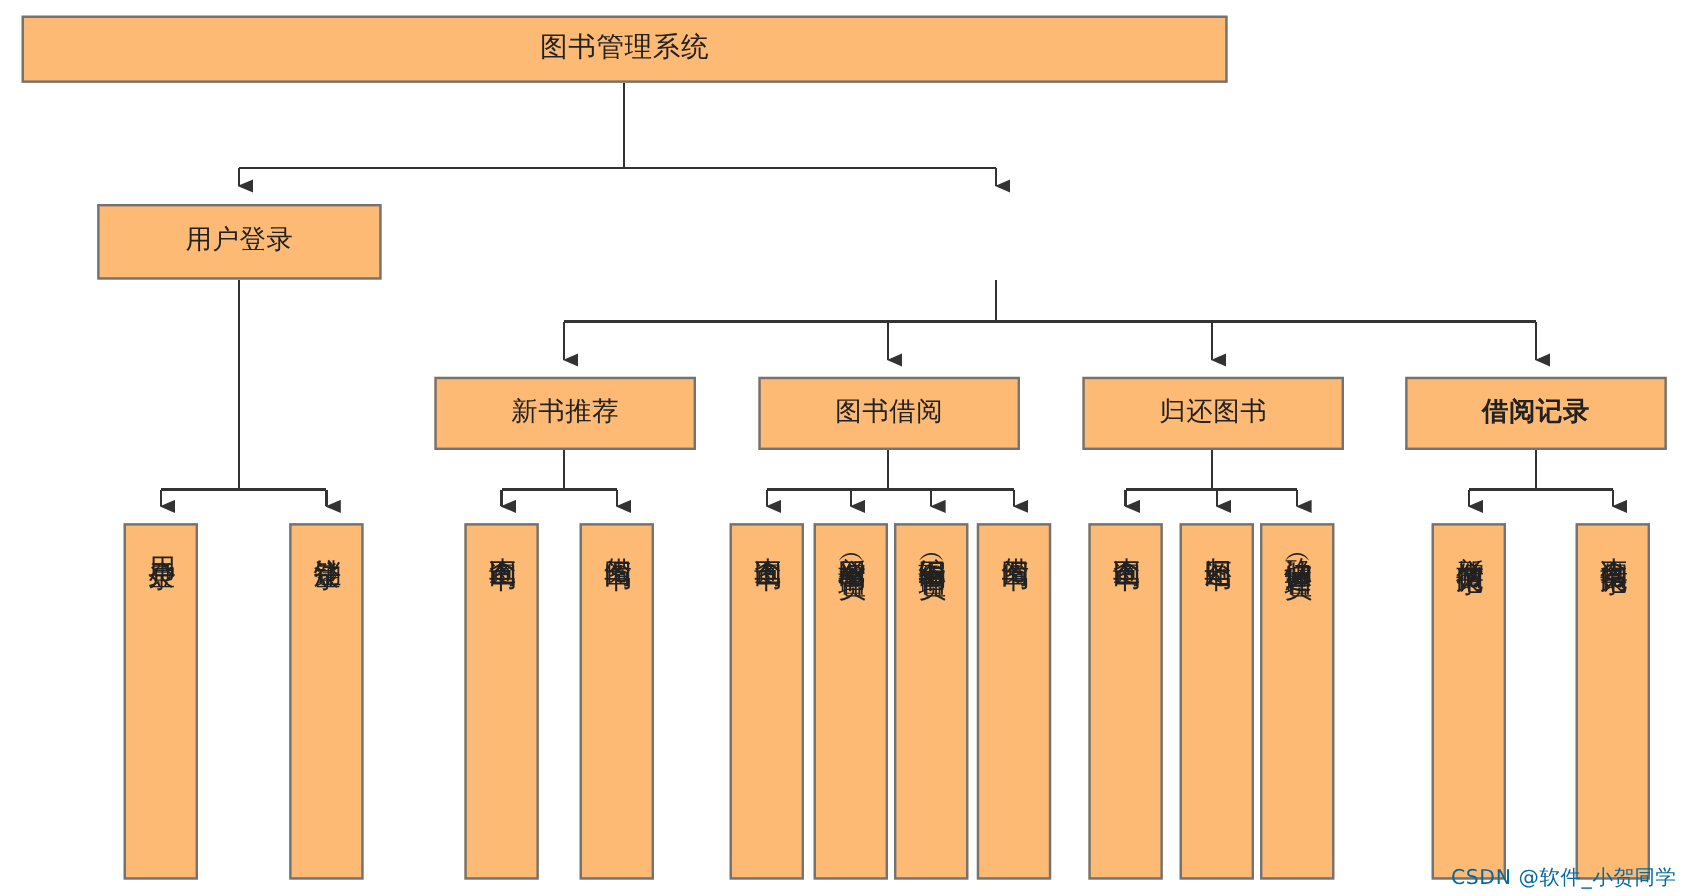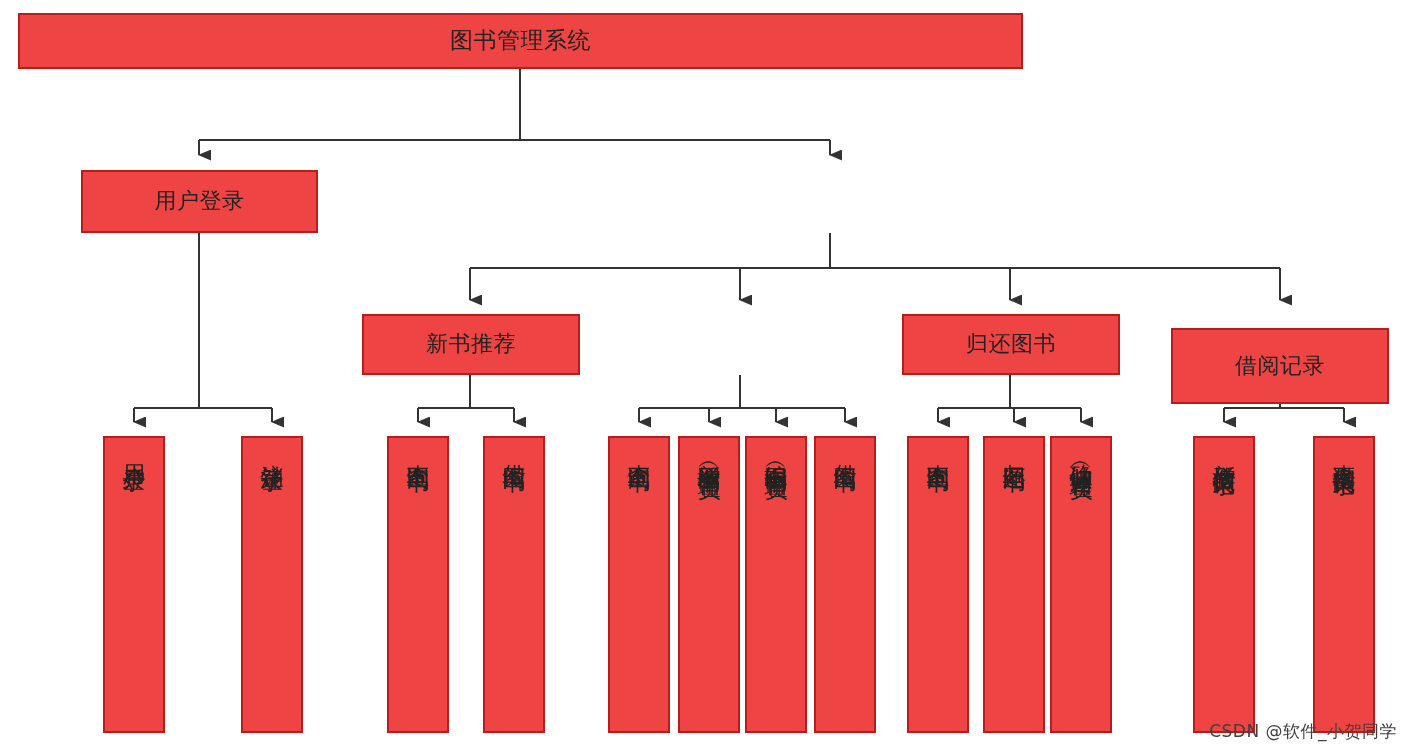--- a/index.html
+++ b/index.html
@@ -23,22 +23,22 @@
     position: absolute;
     left: 0;
     top: 0;
     width: 1405px;
     height: 747px;
     pointer-events: none;
   }
   .node {
     position: absolute;
     box-sizing: border-box;
-    border: 2px solid #b91c1c;
-    background: #ef4444;
+    border: 2px solid #737373;
+    background: #fdba74;
     display: flex;
     align-items: center;
     justify-content: center;
     overflow: hidden;
   }
   .node-label {
     color: #222222;
     text-align: center;
     line-height: 1.12;
     letter-spacing: 0.5px;
@@ -130,24 +130,27 @@
     <span class="node-label">图书管理系统</span>
   </div>
 
   <div class="node horizontal" style="left: 81px; top: 170px; width: 237px; height: 63px;">
     <span class="node-label">用户登录</span>
   </div>
 
   <div class="node horizontal" style="left: 362px; top: 314px; width: 218px; height: 61px; align-items: center;">
     <span class="node-label">新书推荐</span>
   </div>
+  <div class="node horizontal" style="left: 632px; top: 314px; width: 218px; height: 61px;">
+    <span class="node-label">图书借阅</span>
+  </div>
   <div class="node horizontal" style="left: 902px; top: 314px; width: 218px; height: 61px;">
     <span class="node-label">归还图书</span>
   </div>
-  <div class="node horizontal" style="left: 1171px; top: 328px; width: 218px; height: 76px;">
+  <div class="node horizontal" style="left: 1171px; top: 314px; width: 218px; height: 61px; font-weight: bold;">
     <span class="node-label">借阅记录</span>
   </div>
 
   <div class="node vertical" style="left: 103px; top: 436px; width: 62px; height: 297px;">
     <span class="node-label">用户登录</span>
   </div>
   <div class="node vertical" style="left: 241px; top: 436px; width: 62px; height: 297px;">
     <span class="node-label">注销登录</span>
   </div>
   <div class="node vertical" style="left: 387px; top: 436px; width: 62px; height: 297px;">
@@ -177,14 +180,14 @@
   <div class="node vertical" style="left: 1050px; top: 436px; width: 62px; height: 297px;">
     <span class="node-label">确认归还（管理员）</span>
   </div>
   <div class="node vertical" style="left: 1193px; top: 436px; width: 62px; height: 297px;">
     <span class="node-label">新增借阅记录</span>
   </div>
   <div class="node vertical" style="left: 1313px; top: 436px; width: 62px; height: 297px;">
     <span class="node-label">查询借阅记录</span>
   </div>
 
-  <div class="watermark" style="color: #404040;">CSDN @软件_小贺同学</div>
+  <div class="watermark" style="color: #0369a1;">CSDN @软件_小贺同学</div>
 </div>
 
 </body></html>

